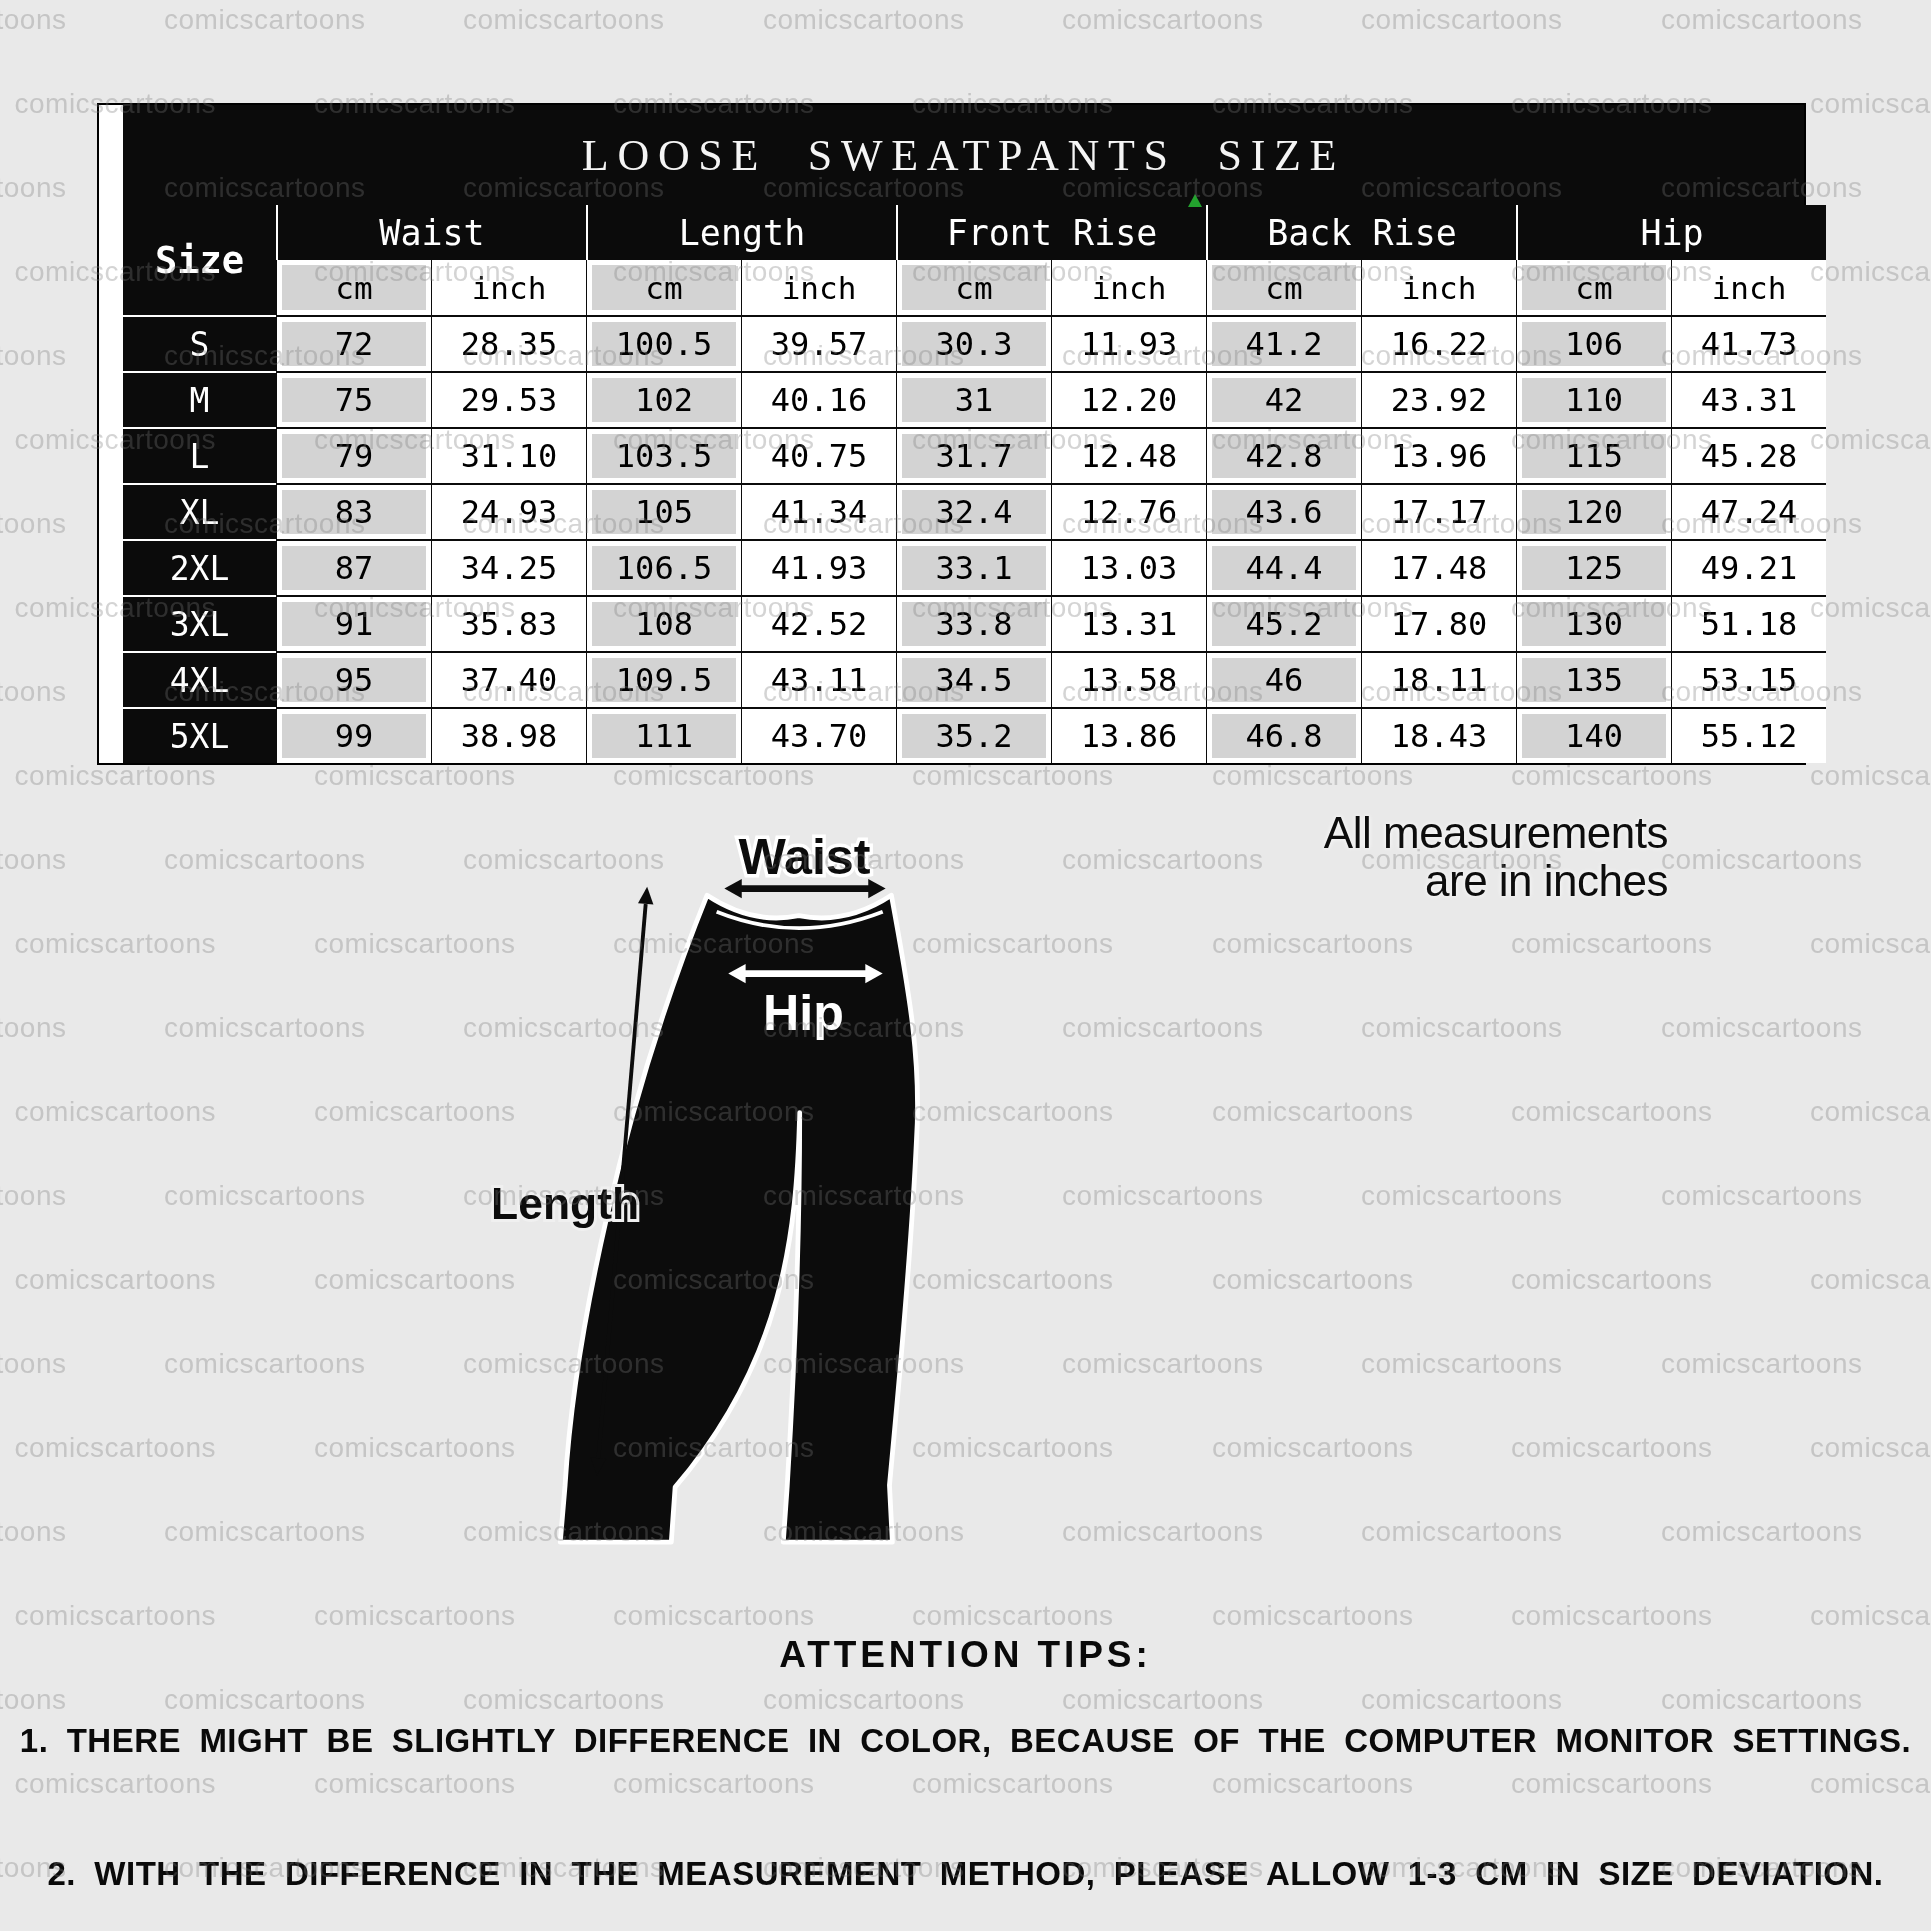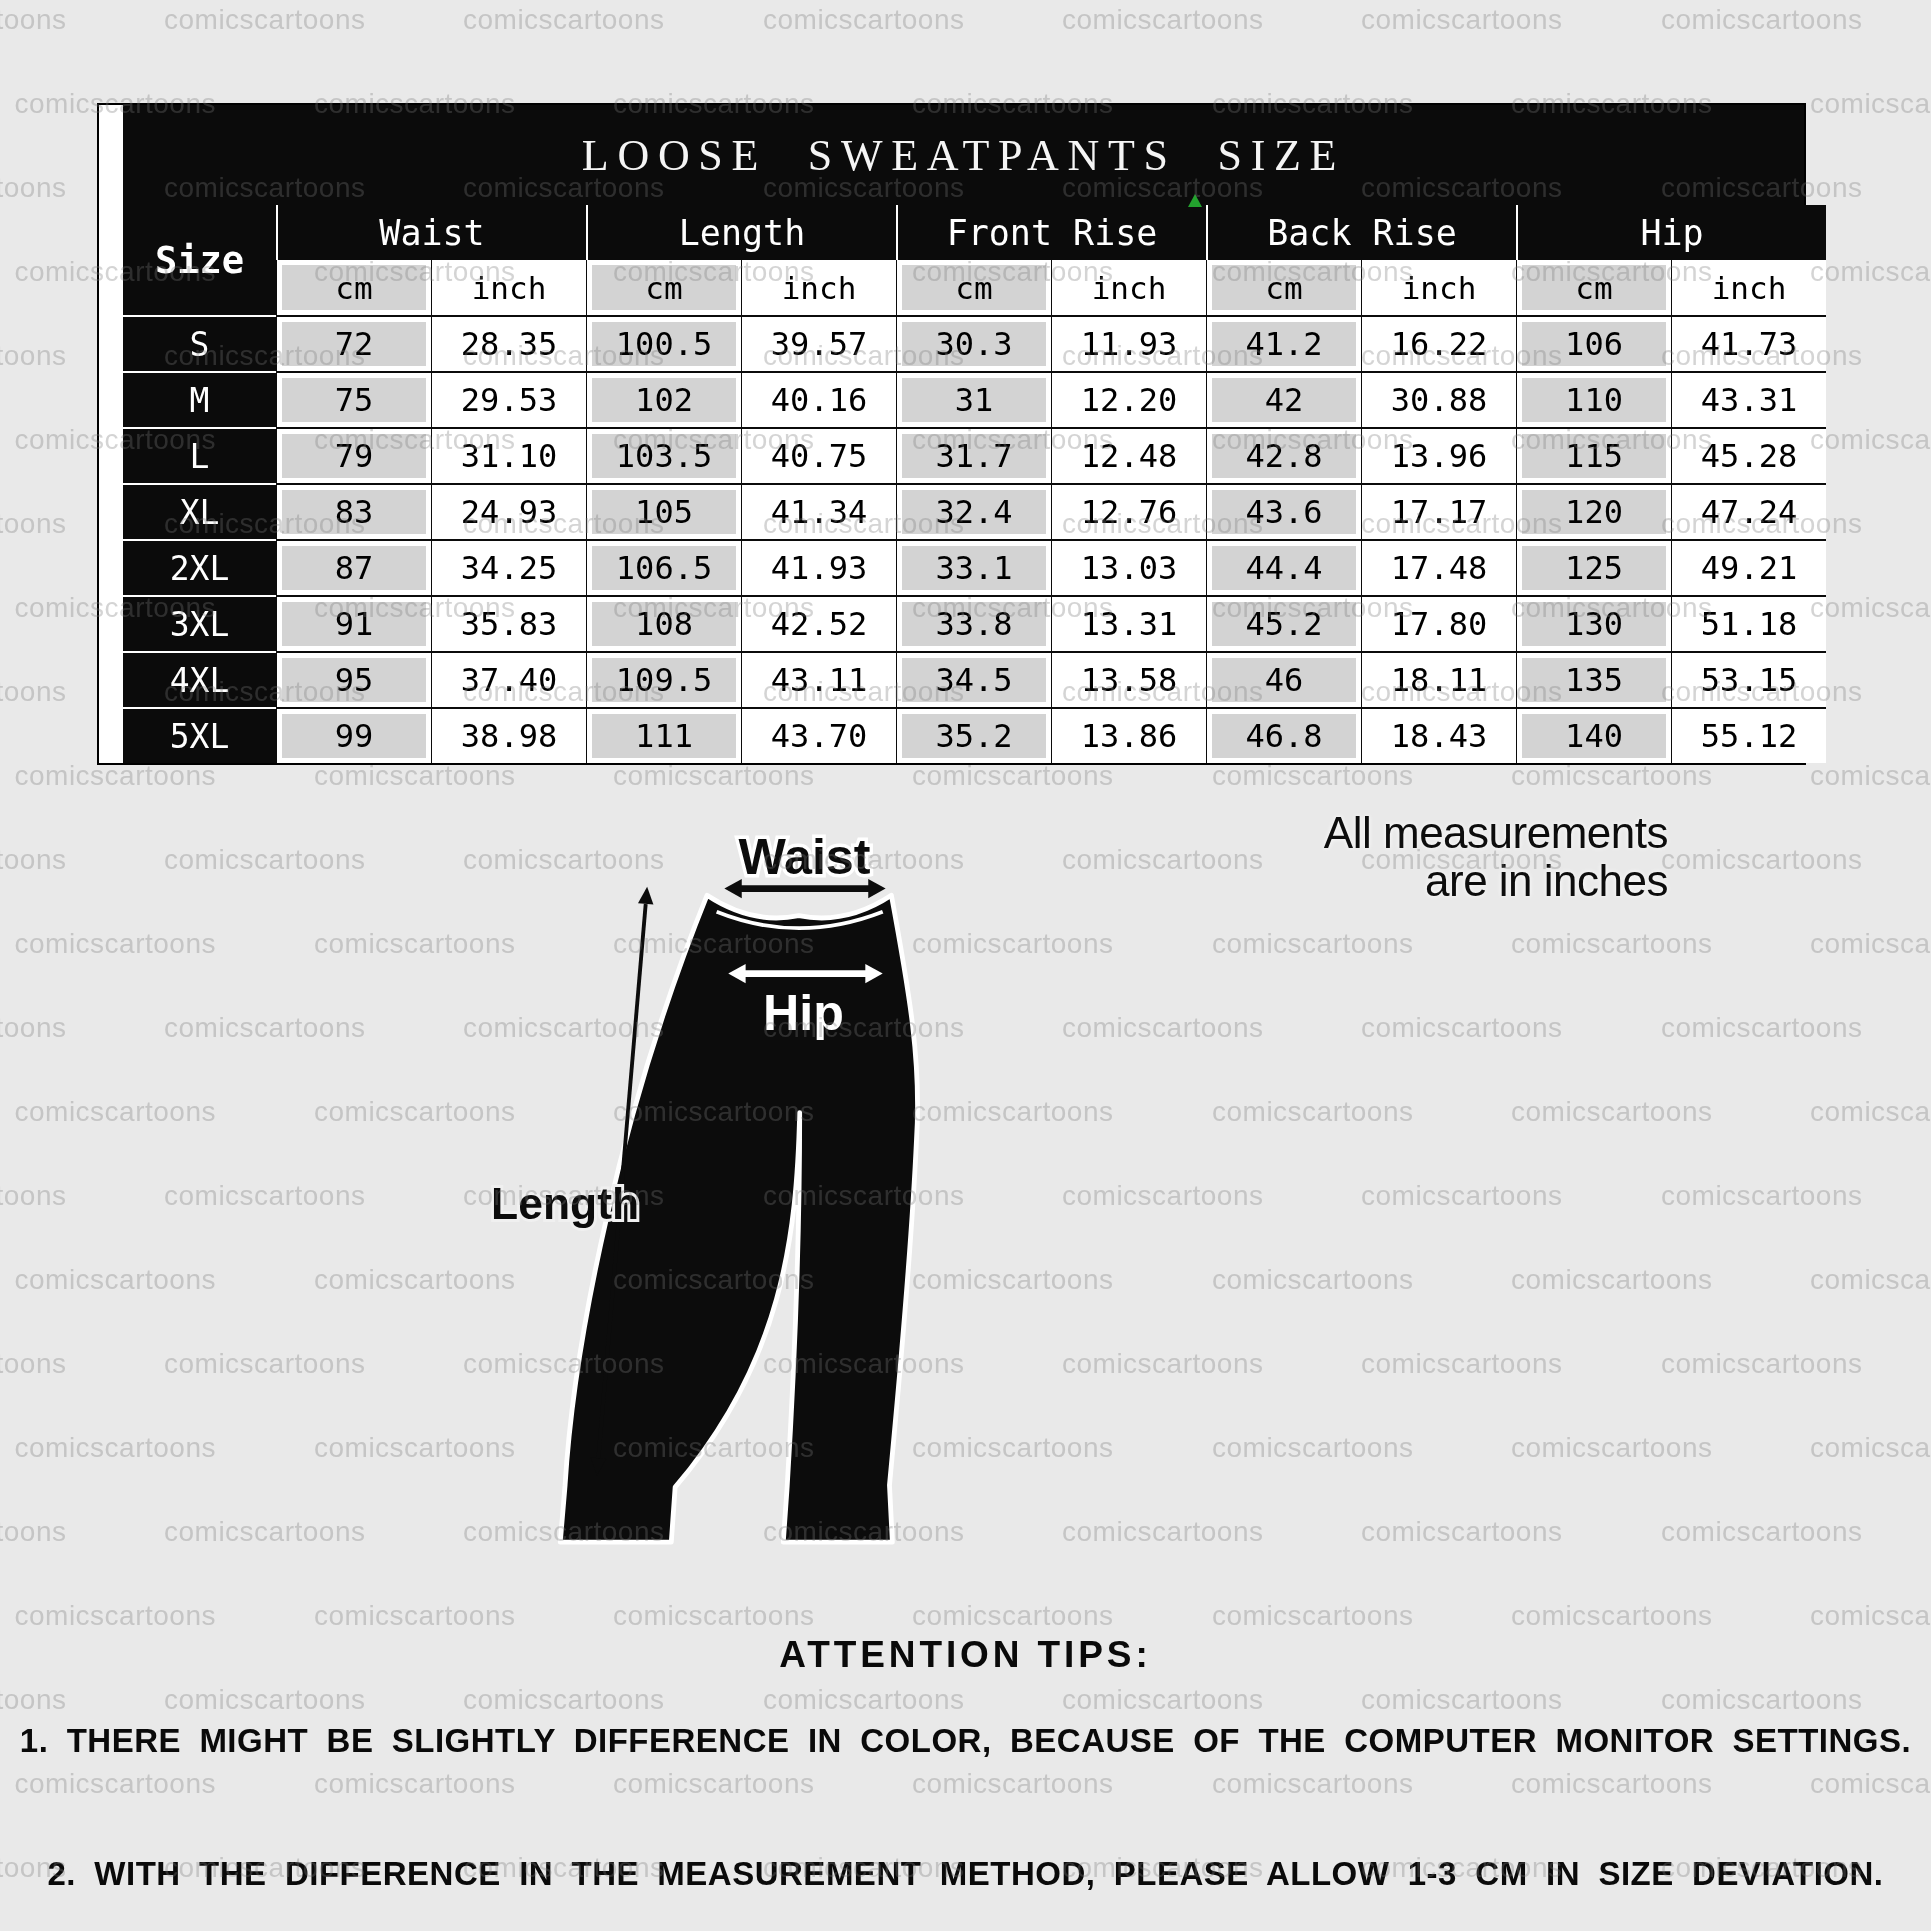--- a/index.html
+++ b/index.html
@@ -297,21 +297,21 @@
         </tr>
         <tr>
           <td class="c-size">M</td>
           <td class="c-cm">75</td>
           <td class="c-inch">29.53</td>
           <td class="c-cm">102</td>
           <td class="c-inch">40.16</td>
           <td class="c-cm">31</td>
           <td class="c-inch">12.20</td>
           <td class="c-cm">42</td>
-          <td class="c-inch">30.88</td>
+          <td class="c-inch">23.92</td>
           <td class="c-cm">110</td>
           <td class="c-inch">43.31</td>
         </tr>
         <tr>
           <td class="c-size">L</td>
           <td class="c-cm">79</td>
           <td class="c-inch">31.10</td>
           <td class="c-cm">103.5</td>
           <td class="c-inch">40.75</td>
           <td class="c-cm">31.7</td>

